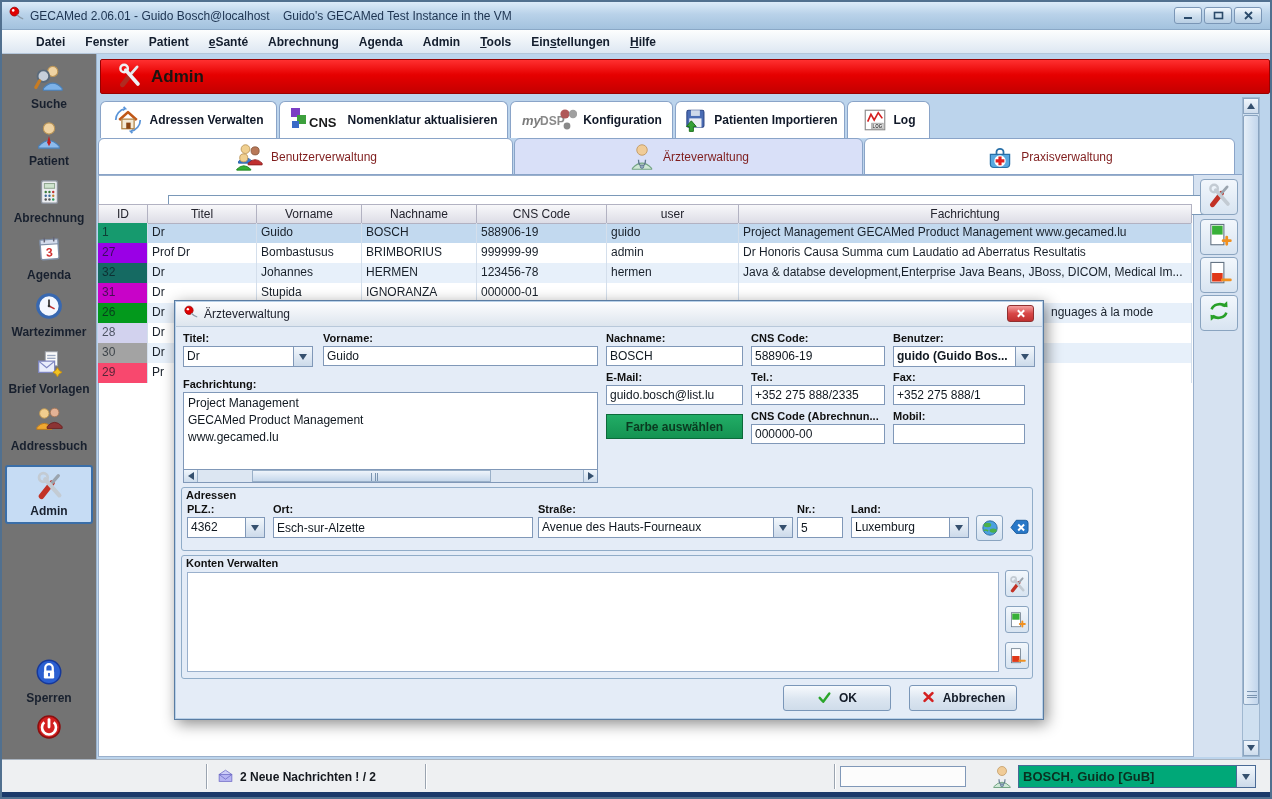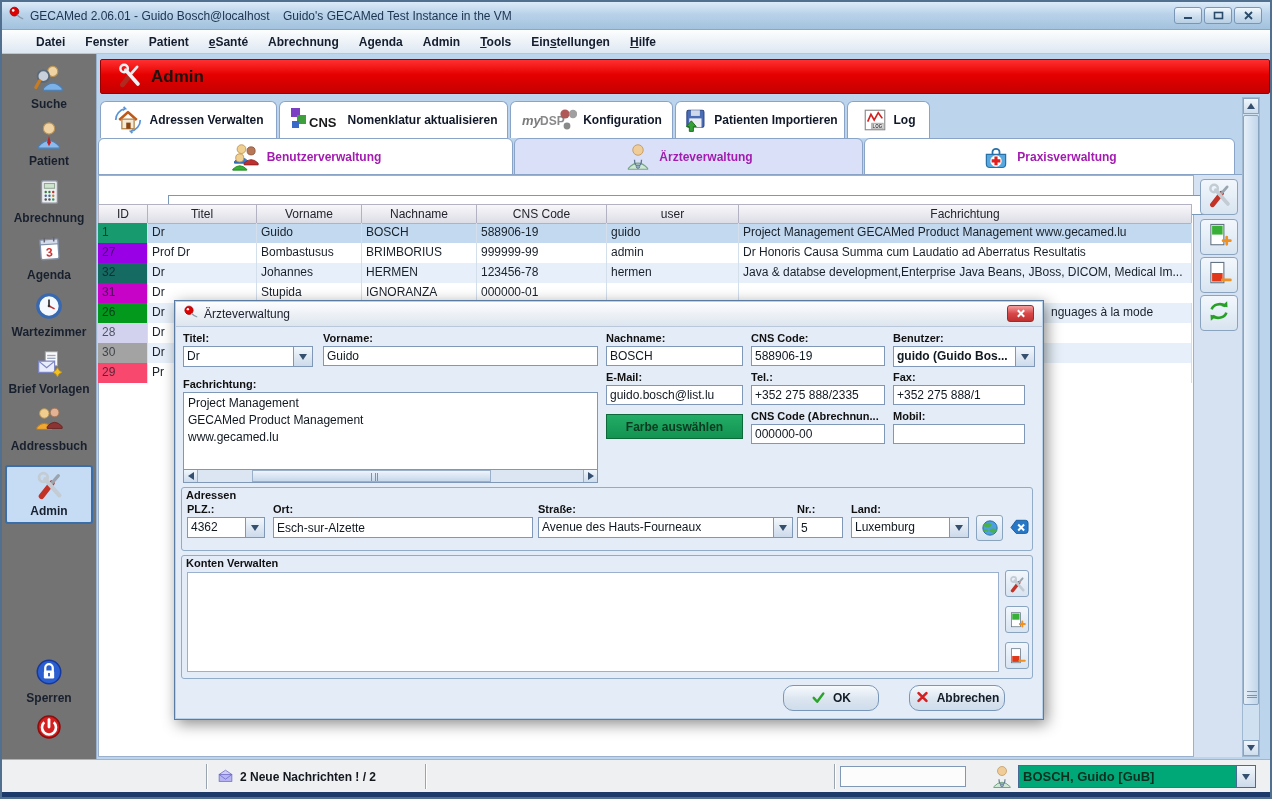--- a/index.html
+++ b/index.html
@@ -30,21 +30,21 @@
 
   
   .redbar { left:98px; top:57px; width:1170px; height:35px; background:linear-gradient(#ff3030,#e60000 45%,#c40000); border:1px solid #9a0000; border-radius:2px; display:flex; align-items:center; }
   .redbar .hicon svg { width:28px; height:26px; margin:0 8px 0 14px; }
   .redbar .htitle { font-size:17px; font-weight:bold; color:#1c1410; }
 
   
   .tabs-top { left:98px; top:99px; height:37px; display:flex; }
   .tab-top { height:37px; background:#fff; border:1px solid #8aa4c8; border-bottom:none; border-radius:6px 6px 0 0; margin-right:2px; display:flex; align-items:center; justify-content:center; gap:6px; font-size:12px; font-weight:bold; color:#101828; }
   .tabs-sub { left:96px; top:136px; height:37px; display:flex; }
-  .tab-sub { height:37px; background:#fff; border:1px solid #8aa4c8; border-radius:6px 6px 0 0; margin-right:1px; display:flex; align-items:center; justify-content:center; gap:7px; font-size:12px; font-weight:bold; color:#a21caf; }
+  .tab-sub { height:37px; background:#fff; border:1px solid #8aa4c8; border-radius:6px 6px 0 0; margin-right:1px; display:flex; align-items:center; justify-content:center; gap:7px; font-size:12px; font-weight:normal; color:#7f1d1d; }
   .tab-sub.selected { background:#d9e0f8; }
   .tab-icon svg { display:block; }
   .tabs-baseline { left:96px; top:172px; width:1144px; height:1px; background:#8aa4c8; }
 
   
   .panel { left:96px; top:173px; width:1096px; height:582px; background:#fff; border:1px solid #9ab0cc; }
   .toolcol { left:1192px; top:173px; width:48px; height:582px; background:#d6e2f1; }
   .tool-btn { left:1198px; width:38px; height:36px; background:linear-gradient(#f2f7fc,#d8e4f1); border:1px solid #8aa4c0; border-radius:4px; display:flex; align-items:center; justify-content:center; }
   .tool-btn svg { width:26px; height:26px; }
 
@@ -100,21 +100,21 @@
   .grouptitle { position:absolute; left:4px; top:1px; font-size:11px; font-weight:bold; color:#101010; }
   .ktable { position:absolute; font-size:12px; color:#18202a; }
   .kt-row { display:grid; grid-template-columns:227px 220px 230px 1fr; height:20px; line-height:19px; }
   .kt-head > div { background:linear-gradient(#f8f8fa,#dddde6); border:1px solid #b2b2c2; border-left:none; text-align:center; color:#24242e; }
   .kt-head > div:first-child { border-left:1px solid #b2b2c2; }
   .kt-body .kt-row { background:#e9f1fa; }
   .kt-body .kt-row > div { padding-left:3px; border-right:1px solid #c8d4e4; border-bottom:1px solid #c8d4e4; overflow:hidden; white-space:nowrap; }
   .ktab-frame { position:absolute; background:#fff; border:1px solid #9ab0cc; }
   .kbtn { position:absolute; width:24px; height:27px; background:linear-gradient(#f2f7fc,#d8e4f1); border:1px solid #8aa4c0; border-radius:3px; display:flex; align-items:center; justify-content:center; }
   .kbtn svg { width:18px; height:18px; }
-  .dlg-btn { position:absolute; width:96px; height:26px; background:linear-gradient(#f7fafd,#dbe5f0 55%,#cfdcea); border:1px solid #7a96b8; border-radius:10px; display:flex; align-items:center; justify-content:center; gap:7px; font-size:12px; font-weight:bold; color:#141c28; }
+  .dlg-btn { position:absolute; width:108px; height:26px; background:linear-gradient(#f7fafd,#dbe5f0 55%,#cfdcea); border:1px solid #7a96b8; border-radius:3px; display:flex; align-items:center; justify-content:center; gap:7px; font-size:12px; font-weight:bold; color:#141c28; }
   .dlg-btn svg { width:15px; height:14px; }
   .mini-btn { position:absolute; width:27px; height:26px; background:linear-gradient(#f2f7fc,#d4e2f1); border:1px solid #8aa4c0; border-radius:3px; display:flex; align-items:center; justify-content:center; }
   .mini-btn svg { width:20px; height:20px; }
 
   
   .statusbar { left:0; top:757px; width:100%; height:33px; background:#eef0f2; border-top:1px solid #aab4c0; }
   .sb-div { position:absolute; top:4px; width:1px; height:25px; background:#9aa4b0; box-shadow:1px 0 0 #fff; }
   .status-msg { position:absolute; left:215px; top:8px; display:flex; align-items:center; gap:6px; font-size:12px; font-weight:bold; color:#14181e; }
   .status-msg svg { width:17px; height:15px; }
   .status-field { position:absolute; left:838px; top:6px; width:126px; height:21px; border:1px solid #8098b8; background:#fcfcfc; }

